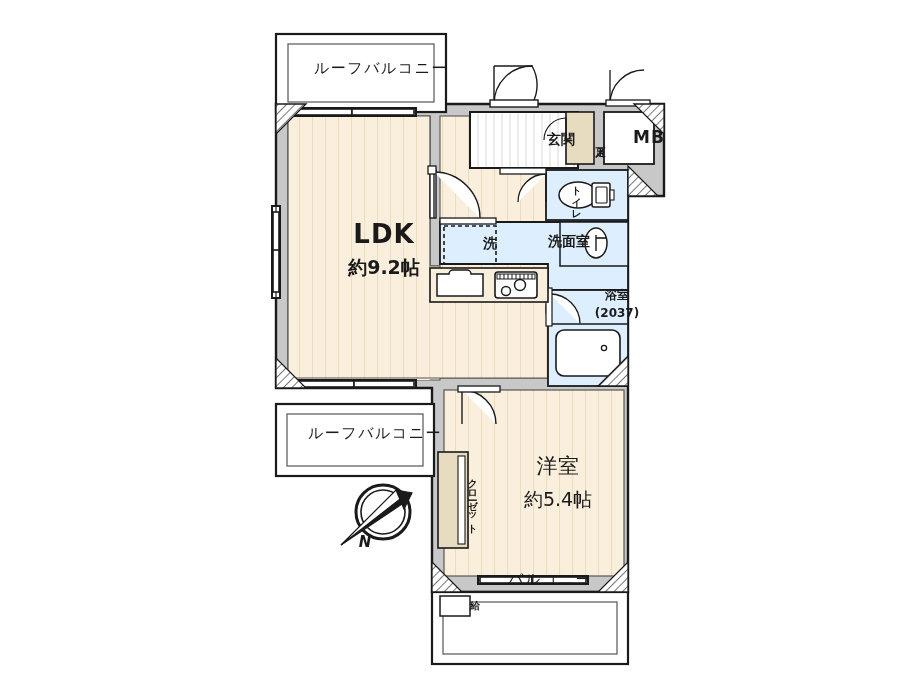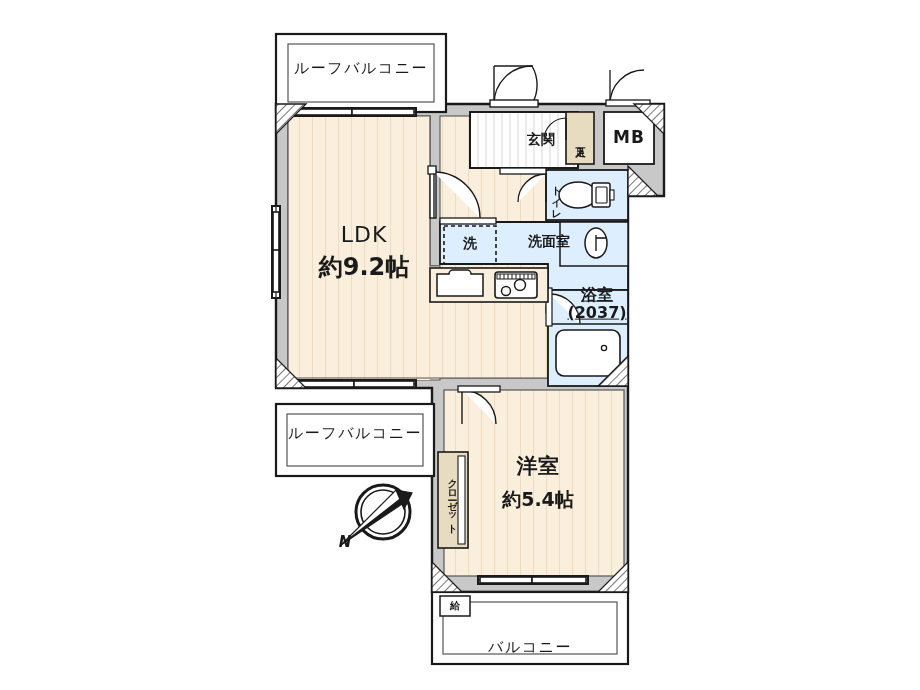--- a/index.html
+++ b/index.html
@@ -19,36 +19,37 @@
     left: 0; top: 0;
     width: 920px;
     height: 690px;
   }
   .lbl {
     position: absolute;
     color: #1a1a1a;
     white-space: nowrap;
     line-height: 1.05;
     font-family: "DejaVu Sans", "Liberation Sans", sans-serif;
+    margin-left: 20px;
   }
   .lbl.vert {
     writing-mode: vertical-rl;
     text-orientation: upright;
     white-space: nowrap;
     line-height: 1.0;
   }
   .ctr { transform: translate(-50%, -50%); }
-  .room-name { font-size: 21px; font-weight: 700; letter-spacing: 0.5px; }
-  .room-size { font-size: 19px; font-weight: 700; }
-  .ldk-name { font-size: 22px; font-weight: 400; letter-spacing: 1px; }
-  .ldk-size { font-size: 24px; font-weight: 700; }
+  .room-name { font-size: 21px; font-weight: 400; letter-spacing: 0.5px; }
+  .room-size { font-size: 19px; font-weight: 400; }
+  .ldk-name { font-size: 26px; font-weight: 700; letter-spacing: 1px; }
+  .ldk-size { font-size: 19px; font-weight: 700; }
   .balc-name { font-size: 15px; font-weight: 400; letter-spacing: 1.5px; }
   .small-name { font-size: 14px; font-weight: 700; }
   .mb-name { font-size: 17px; font-weight: 700; letter-spacing: 1px; }
-  .bath-sub { font-size: 16px; font-weight: 700; text-decoration: underline; }
+  .bath-sub { font-size: 12px; font-weight: 700; }
   .vtiny { font-size: 10px; font-weight: 700; }
 </style>
 </head>
 <body>
 
 <svg id="floorplan" viewBox="0 0 920 690" xmlns="http://www.w3.org/2000/svg">
   <defs>
 
     <pattern id="plank" width="13" height="13" patternUnits="userSpaceOnUse">
       <rect width="13" height="13" fill="#faefdc"></rect>
@@ -266,21 +267,21 @@
     <polygon points="341,545 400,494 408,500" fill="#1a1a1a" stroke="#1a1a1a" stroke-width="1.2"></polygon>
     <polygon points="341,545 396,490 404,496" fill="#ffffff" stroke="#1a1a1a" stroke-width="1.2"></polygon>
     <polygon points="396,490 412,493 404,509" fill="#1a1a1a" stroke="#1a1a1a" stroke-width="1.2"></polygon>
   </g>
 </svg>
 
 <div class="lbl balc-name ctr" style="left:361px; top:69px;">ルーフバルコニー</div>
 
 <div class="lbl balc-name ctr" style="left:355px; top:434px;">ルーフバルコニー</div>
 
-<div class="lbl balc-name ctr" style="left:530px; top:648px;">バルコニー</div>
+<div class="lbl balc-name ctr" style="left:530px; top:580px;">バルコニー</div>
 
 <div class="lbl vtiny ctr" style="left:455px; top:606px;">給</div>
 
 <div class="lbl ldk-name ctr" style="left:364px; top:235px;">LDK</div>
 <div class="lbl ldk-size ctr" style="left:364px; top:268px;">約9.2帖</div>
 
 <div class="lbl room-name ctr" style="left:538px; top:466px;">洋室</div>
 <div class="lbl room-size ctr" style="left:538px; top:500px;">約5.4帖</div>
 
 <div class="lbl small-name ctr" style="left:523px; top:139px;padding-left:36px;">玄関</div>

